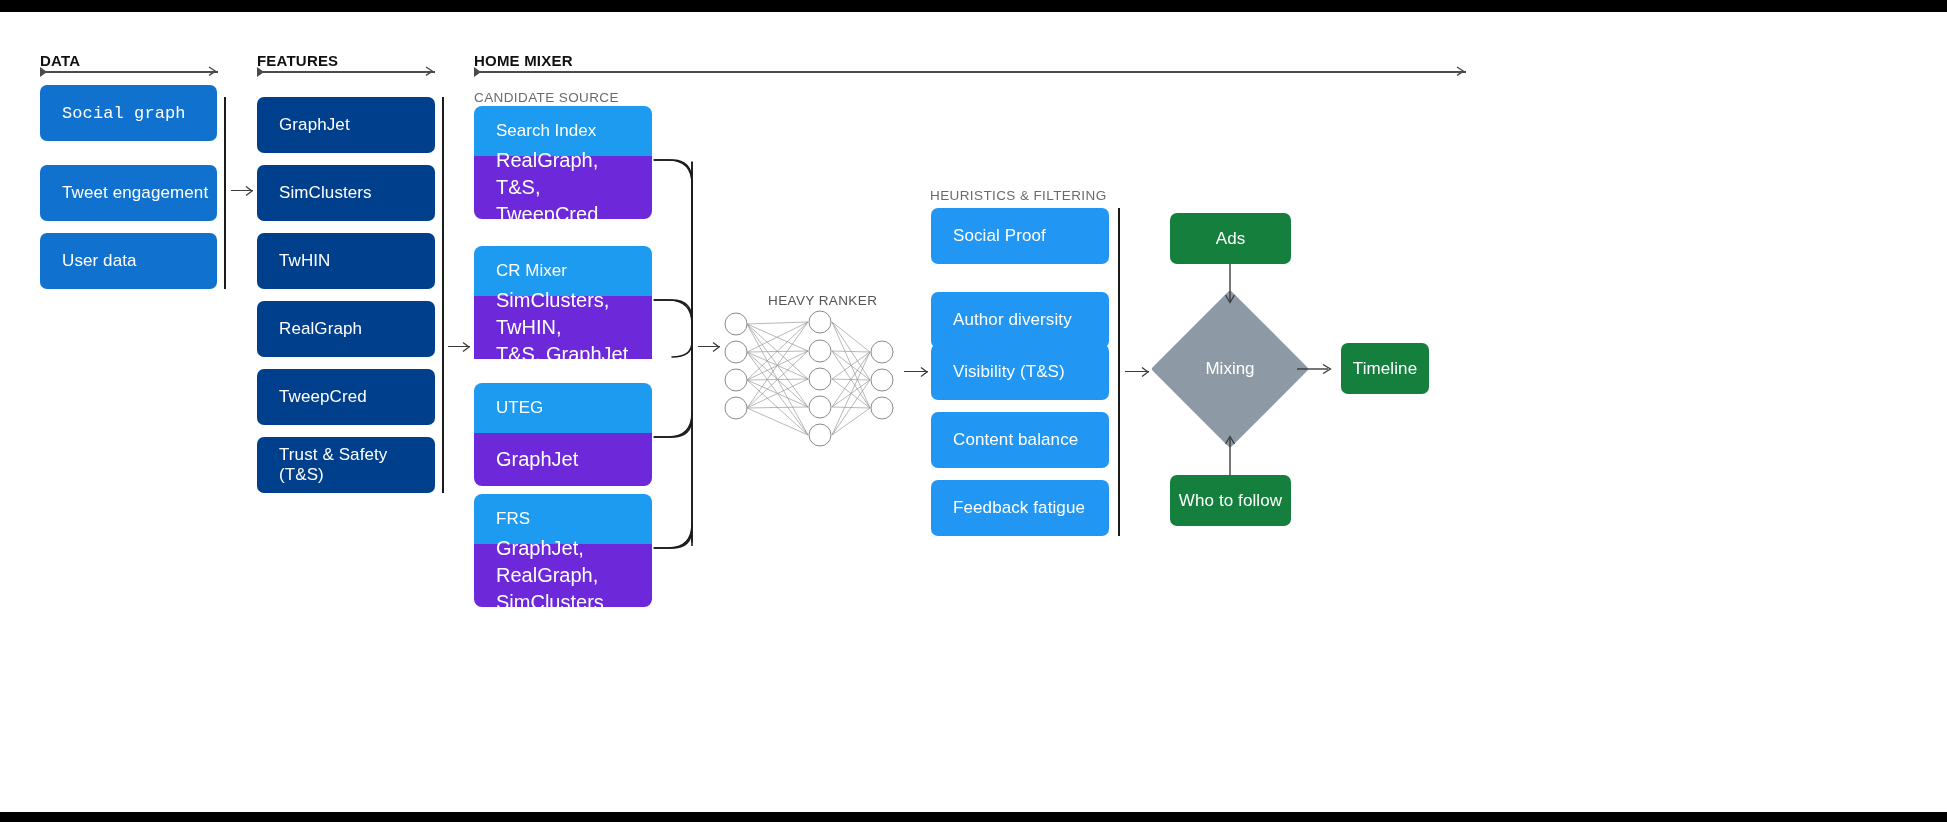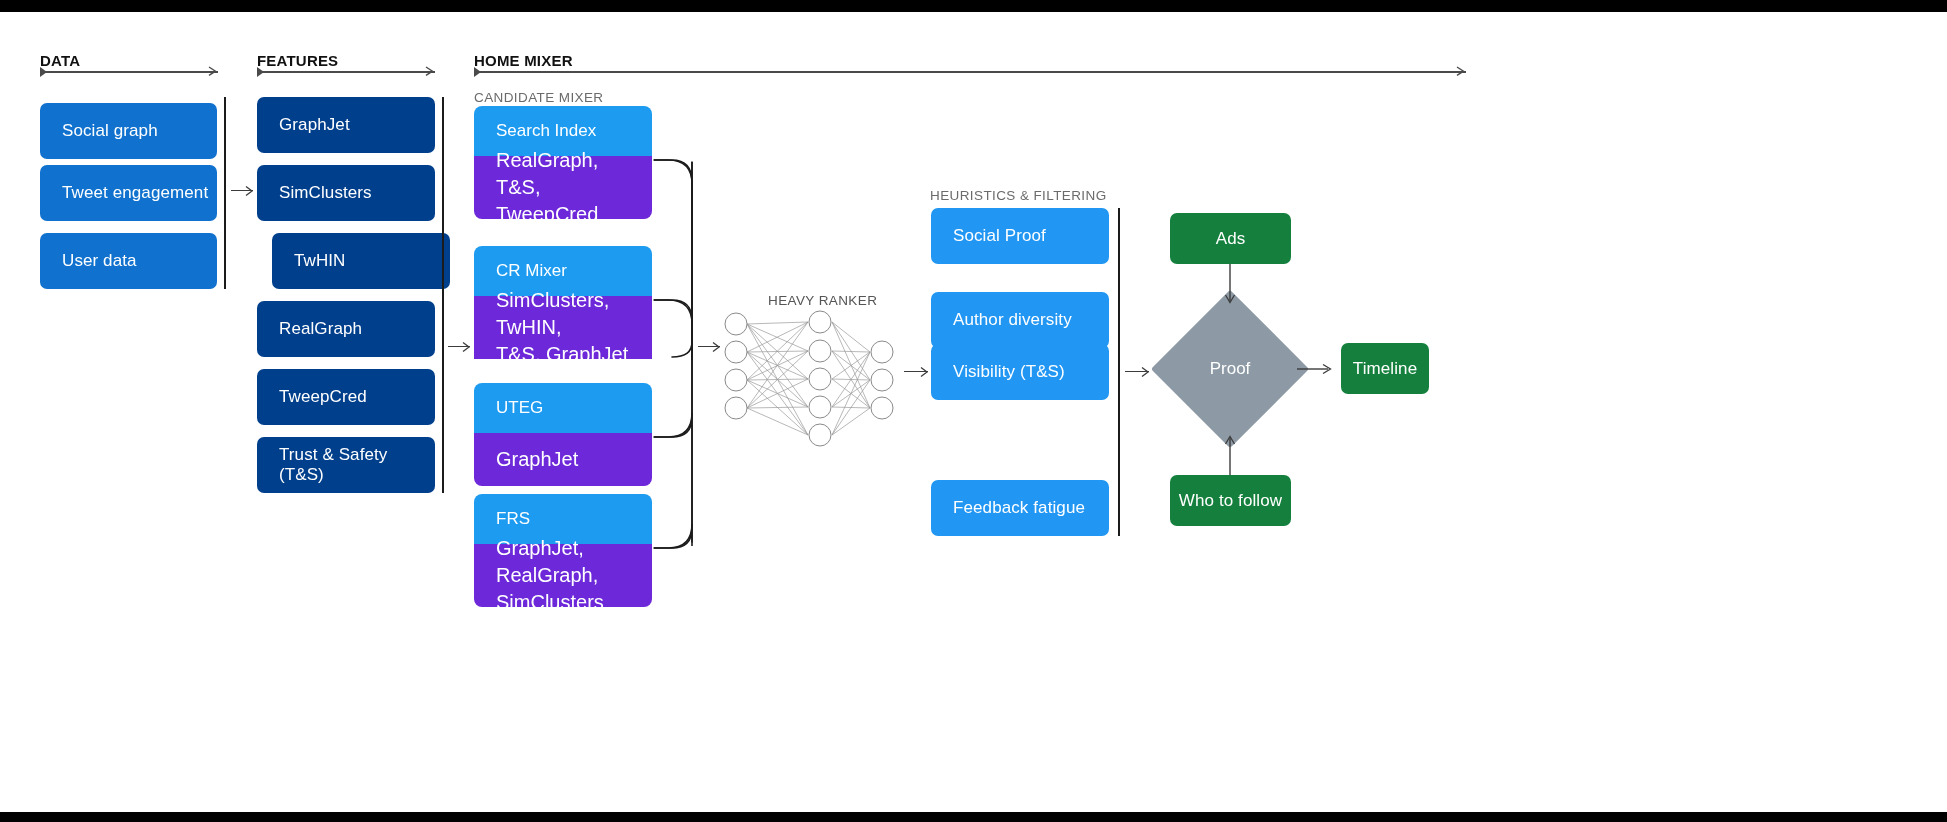--- a/index.html
+++ b/index.html
@@ -103,24 +103,24 @@
 
   <div class="sec-title" style="left:474px;top:40px;">HOME MIXER</div>
   <div class="sec-arrow" style="left:474px;top:55px;width:992px;">
     <div class="tail"></div>
       <div class="bar"></div>
     <svg class="head" width="11" height="11" viewBox="0 0 11 11">
         <path d="M2 1 L8.5 5.2 L2 9.4" fill="none" stroke="#4a4a4a" stroke-width="1.4"></path>
       </svg>
   </div>
 
-  <div class="sub-title" style="left:474px;top:78px;">CANDIDATE MIXER</div>
+  <div class="sub-title" style="left:474px;top:78px;">CANDIDATE SOURCE</div>
   <div class="sub-title" style="left:930px;top:176px;">HEURISTICS &amp; FILTERING</div>
 
-  <div class="card data" style="left:40px;top:91px;width:177px;height:56px;">
+  <div class="card data" style="left:40px;top:73px;width:177px;height:56px;font-family:Liberation Mono, monospace;">
     <span>Social graph</span>
   </div>
   <div class="card data" style="left:40px;top:153px;width:177px;height:56px;">
     <span>Tweet engagement</span>
   </div>
   <div class="card data" style="left:40px;top:221px;width:177px;height:56px;">
     <span>User data</span>
   </div>
 
   <div class="vdiv" style="left:224px;top:85px;height:192px;"></div>
@@ -130,21 +130,21 @@
         <path d="M1 1.5 L7 6 L1 10.5" fill="none" stroke="#3c3c3c" stroke-width="1.3"></path>
       </svg>
   </div>
 
   <div class="card feature" style="left:257px;top:85px;width:178px;height:56px;">
     <span>GraphJet</span>
   </div>
   <div class="card feature" style="left:257px;top:153px;width:178px;height:56px;">
     <span>SimClusters</span>
   </div>
-  <div class="card feature" style="left:272px;top:221px;width:178px;height:56px;">
+  <div class="card feature" style="left:257px;top:221px;width:178px;height:56px;">
     <span>TwHIN</span>
   </div>
   <div class="card feature" style="left:257px;top:289px;width:178px;height:56px;">
     <span>RealGraph</span>
   </div>
   <div class="card feature" style="left:257px;top:357px;width:178px;height:56px;">
     <span>TweepCred</span>
   </div>
   <div class="card feature" style="left:257px;top:425px;width:178px;height:56px;">
     <span>Trust &amp; Safety (T&amp;S)</span>
@@ -268,38 +268,41 @@
 
   <div class="card heur" style="left:931px;top:196px;width:178px;height:56px;">
     <span>Social Proof</span>
   </div>
   <div class="card heur" style="left:931px;top:280px;width:178px;height:56px;">
     <span>Author diversity</span>
   </div>
   <div class="card heur" style="left:931px;top:332px;width:178px;height:56px;">
     <span>Visibility (T&amp;S)</span>
   </div>
+  <div class="card heur" style="left:931px;top:400px;width:178px;height:56px;">
+    <span>Content balance</span>
+  </div>
   <div class="card heur" style="left:931px;top:468px;width:178px;height:56px;">
     <span>Feedback fatigue</span>
   </div>
 
   <div class="vdiv" style="left:1118px;top:196px;height:328px;"></div>
   <div class="conn" style="left:1125px;top:354px;width:24px;">
     <div class="ln"></div>
     <svg width="9" height="12" viewBox="0 0 9 12">
         <path d="M1 1.5 L7 6 L1 10.5" fill="none" stroke="#3c3c3c" stroke-width="1.3"></path>
       </svg>
   </div>
 
   <div class="card out" style="left:1170px;top:201px;width:121px;height:51px;justify-content:center;padding-left:0;">
     <span>Ads</span>
   </div>
 
   <div class="diamond" style="left:1174px;top:301px;width:112px;height:112px;"></div>
-  <div class="diamond-label" style="left:1174px;top:301px;width:112px;height:112px;">Proof</div>
+  <div class="diamond-label" style="left:1174px;top:301px;width:112px;height:112px;">Mixing</div>
 
   <div class="card out" style="left:1170px;top:463px;width:121px;height:51px;justify-content:center;padding-left:0;">
     <span>Who to follow</span>
   </div>
 
   <div class="card out" style="left:1341px;top:331px;width:88px;height:51px;justify-content:center;padding-left:0;">
     <span>Timeline</span>
   </div>
 
   <svg class="overlay" width="1947" height="800">

